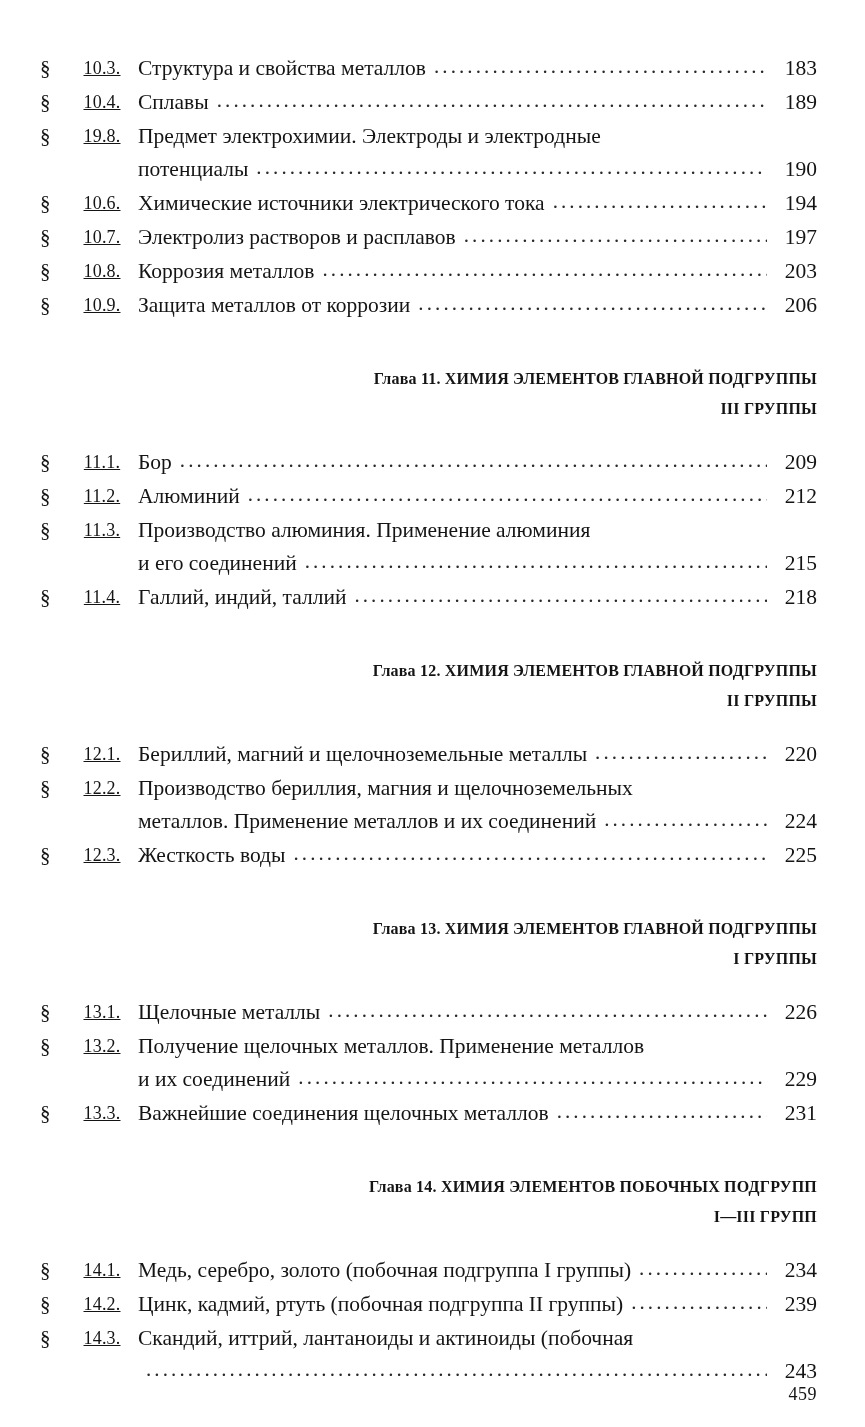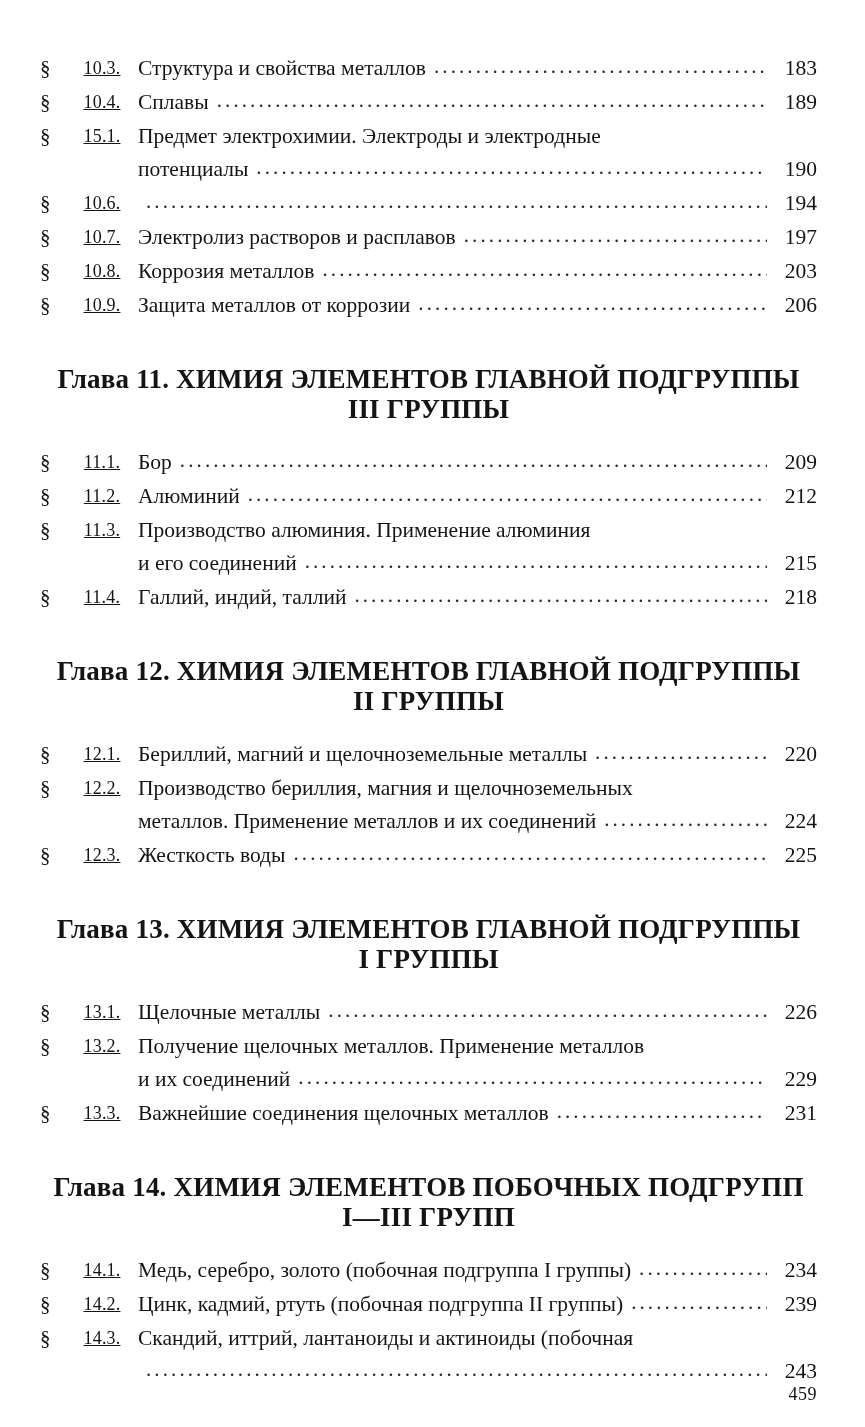--- a/index.html
+++ b/index.html
@@ -72,23 +72,23 @@
     flex: 0 0 auto;
     text-align: right;
     min-width: 44px;
     white-space: nowrap;
   }
   .line.cont .txt { white-space: nowrap; }
   .line.nodots .dots { visibility: hidden; }
 
   
   .chapter {
-    text-align: center;
+    text-align: right;
     font-weight: bold;
-    font-size: 27px;
+    font-size: 16px;
     line-height: 30px;
     margin: 42px 0 22px 0;
     letter-spacing: 0.2px;
   }
   .chapter .l1 { display: block; }
   .chapter .l2 { display: block; }
 
   
   .folio {
     position: absolute;
@@ -120,39 +120,40 @@
         <span class="body">
           <span class="line">
             <span class="txt">Сплавы</span>
             <span class="dots">................................................................................................................................................................</span>
             <span class="pg">189</span>
           </span>
         </span>
       </div>
       <div class="entry">
         <span class="sec">§</span>
-        <span class="num">15.1.</span>
+        <span class="num">19.8.</span>
         <span class="body">
           <span class="line nodots">
             <span class="txt">Предмет электрохимии. Электроды и электродные</span>
             <span class="dots">................................................................................................................................................................</span>
             <span class="pg"></span>
           </span>
           <span class="line cont">
             <span class="txt">потенциалы</span>
             <span class="dots">................................................................................................................................................................</span>
             <span class="pg">190</span>
           </span>
         </span>
       </div>
       <div class="entry">
         <span class="sec">§</span>
         <span class="num">10.6.</span>
         <span class="body">
           <span class="line">
+            <span class="txt">Химические источники электрического тока</span>
             <span class="dots">................................................................................................................................................................</span>
             <span class="pg">194</span>
           </span>
         </span>
       </div>
       <div class="entry">
         <span class="sec">§</span>
         <span class="num">10.7.</span>
         <span class="body">
           <span class="line">

